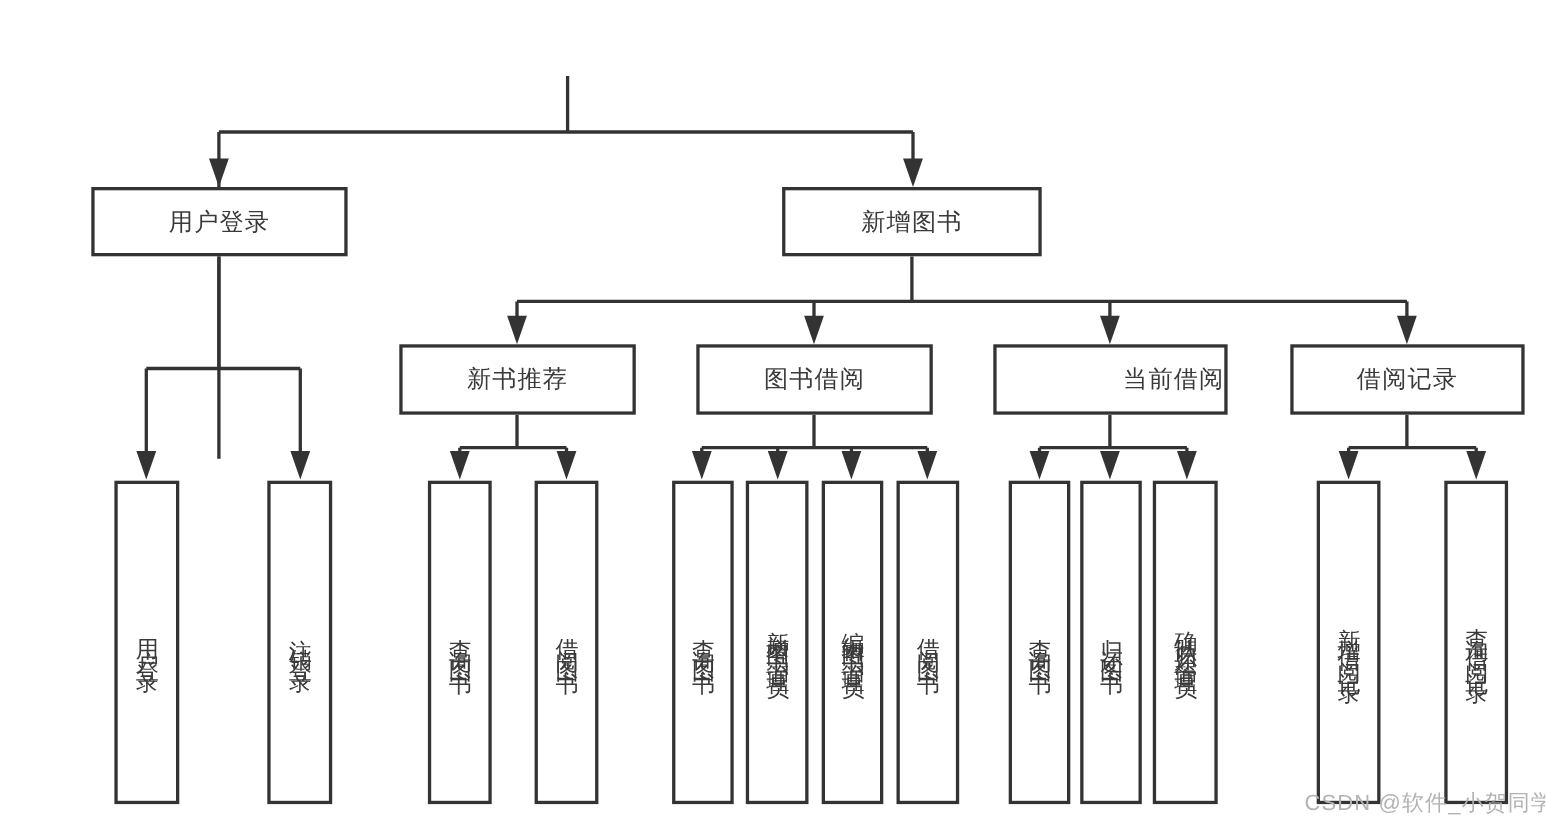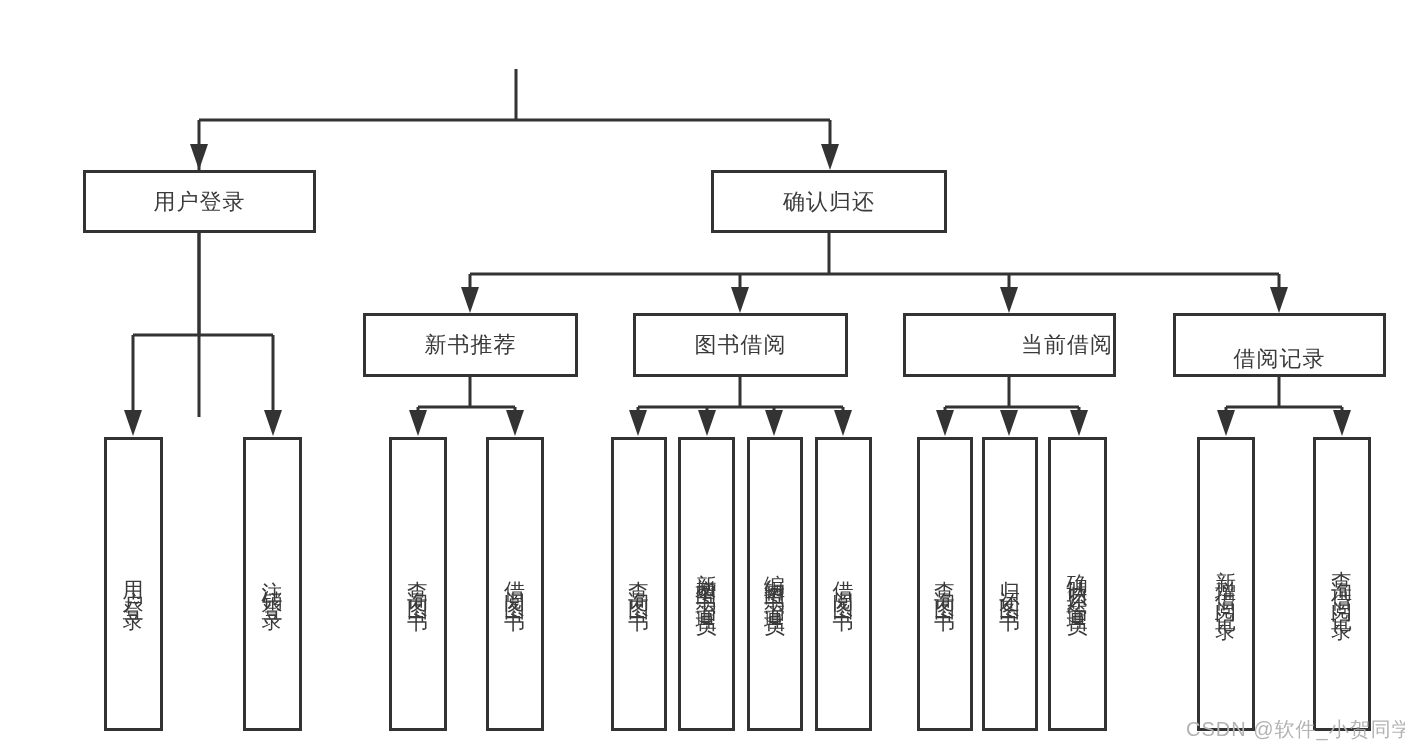--- a/index.html
+++ b/index.html
@@ -112,33 +112,33 @@
       <polygon points="1217,410 1235,410 1226,436"></polygon>
       <polygon points="1333,410 1351,410 1342,436"></polygon>
     </g>
   </svg>
 
 
   <div class="node h" style="left:83px; top:170px; width:233px; height:63px;">
     <span>用户登录</span>
   </div>
   <div class="node h" style="left:711px; top:170px; width:236px; height:63px;">
-    <span>确认归还</span>
+    <span>新增图书</span>
   </div>
 
   <div class="node h" style="left:363px; top:313px; width:215px; height:64px;align-items:center;">
     <span>新书推荐</span>
   </div>
   <div class="node h" style="left:633px; top:313px; width:215px; height:64px;">
     <span>图书借阅</span>
   </div>
   <div class="node h" style="left:903px; top:313px; width:213px; height:64px;justify-content:flex-end;">
     <span>当前借阅</span>
   </div>
-  <div class="node h" style="left:1173px; top:313px; width:213px; height:64px;align-items:flex-end;">
+  <div class="node h" style="left:1173px; top:313px; width:213px; height:64px;">
     <span>借阅记录</span>
   </div>
 
   <div class="node leaf" style="left:104px; width:59px;">
     <span class="vtext">用户登录</span>
   </div>
   <div class="node leaf" style="left:243px; width:59px;">
     <span class="vtext">注销登录</span>
   </div>
 

